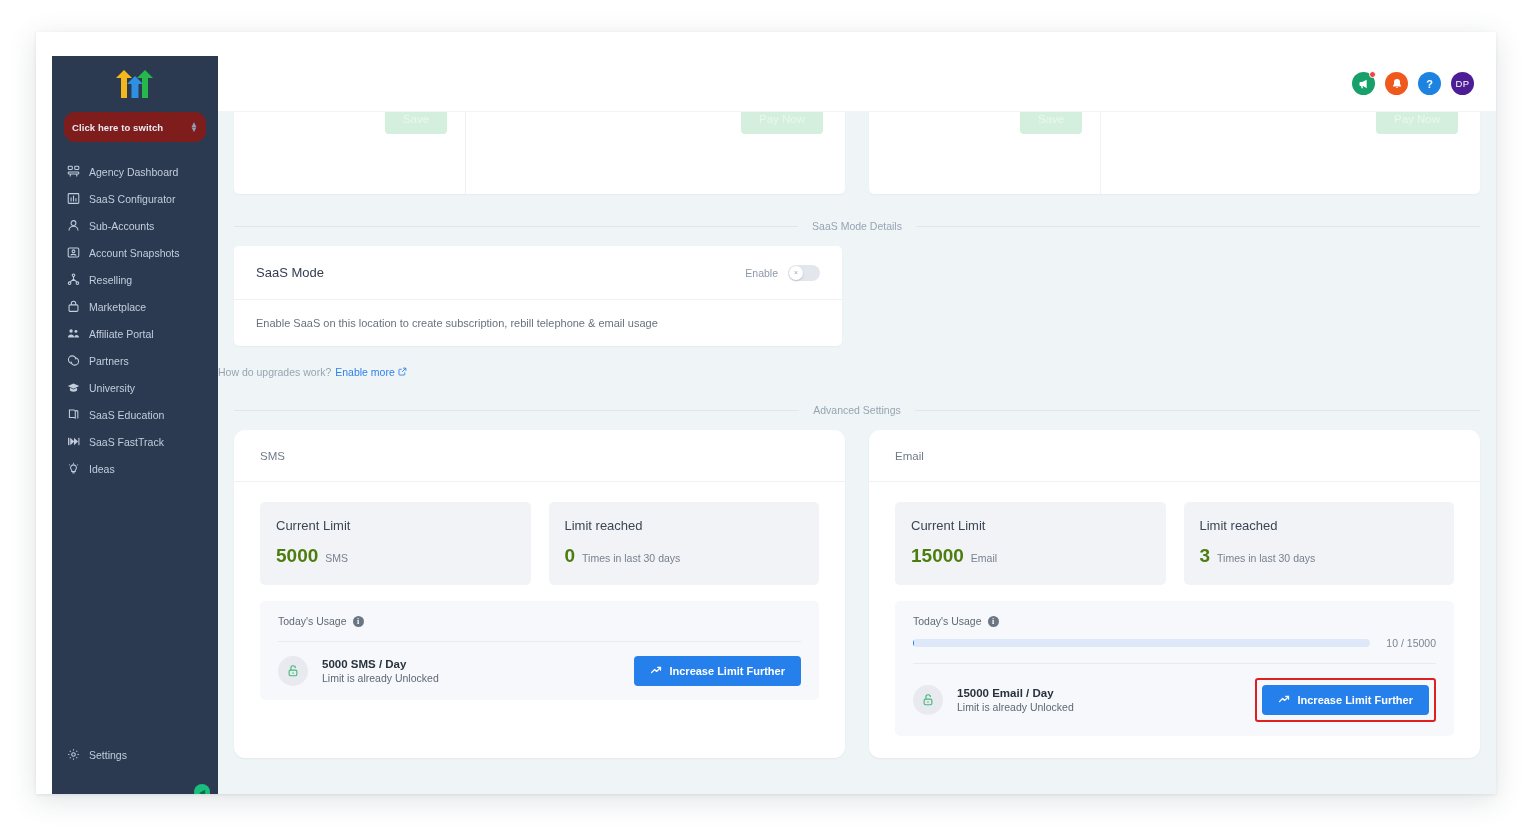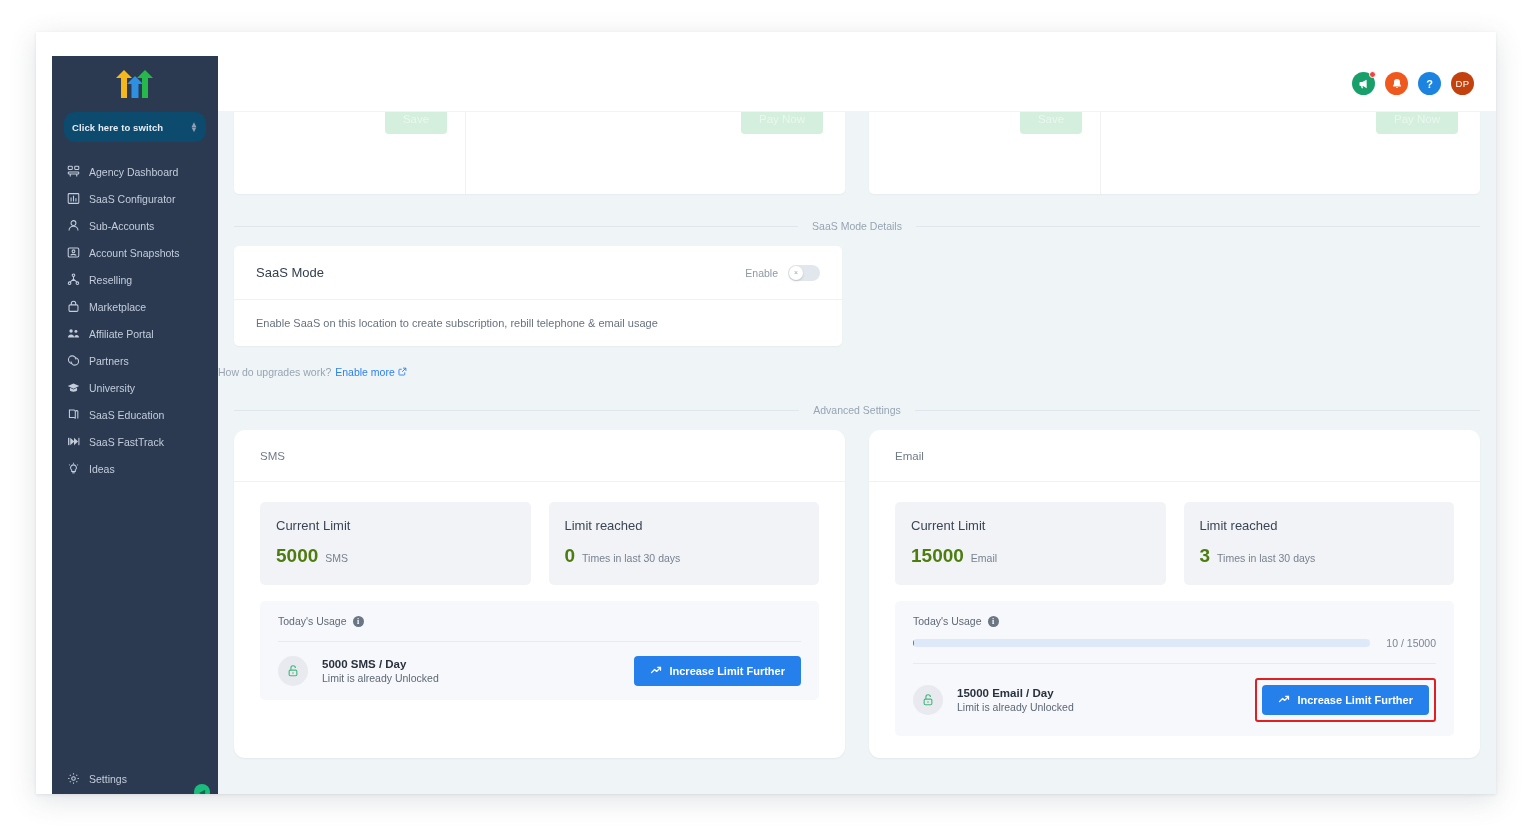--- a/index.html
+++ b/index.html
@@ -29,21 +29,21 @@
   }
   #brand-logo {
     height: 50px; display: flex; align-items: center; justify-content: center;
     padding-top: 6px;
   }
   #brand-logo svg { display: block; }
 
   .switcher {
     margin: 6px 12px 0 12px;
     height: 22px;
-    background: #0c4a6e;
+    background: #7f1d1d;
     border-radius: 11px;
     display: flex; align-items: center;
     padding: 15px 8px;
     cursor: pointer;
   }
   .switcher .sw-label {
     flex: 1;
     font-size: 9.5px; font-weight: bold; color: #e8edf4;
     letter-spacing: .1px;
   }
@@ -60,21 +60,21 @@
   .nav-ico {
     width: 14px; height: 14px;
     display: flex; align-items: center; justify-content: center;
     color: #c3cddc; flex: none;
   }
   .nav-ico svg { display:block; }
   .nav-label {
     font-size: 10.5px; color: #c3cddc; white-space: nowrap;
   }
 
-  #sidebar-footer { padding-bottom: 2px; }
+  #sidebar-footer { padding-bottom: 26px; }
   #settings-row {
     display: flex; align-items: center; gap: 9px;
     height: 27px; padding-left: 14px; cursor: pointer;
   }
   #settings-row .nav-label { font-size: 10.5px; color: #c3cddc; }
 
   #collapse-btn {
     position: absolute;
     left: 158px; top: 752px;
     width: 16px; height: 16px; border-radius: 50%;
@@ -477,21 +477,21 @@
         <svg width="12" height="12" viewBox="0 0 16 16" fill="#fff">
           <path d="M8 1.4a4 4 0 0 0-4 4v2.7L2.7 10.2c-.3.5 0 1.1.6 1.1h9.4c.6 0 .9-.6.6-1.1L12 8.1V5.4a4 4 0 0 0-4-4z"></path>
           <path d="M6.4 12.2a1.7 1.7 0 0 0 3.2 0z"></path>
         </svg>
       </div>
 
       <div class="hdr-ico" style="background:#1c84e0">
         <span>?</span>
       </div>
 
-      <div class="hdr-ico" style="background:#c2410c;font-size:9.5px;letter-spacing:.3px;font-weight:normal;">
+      <div class="hdr-ico" style="background:#4c1d95;font-size:9.5px;letter-spacing:.3px;font-weight:normal;">
         <span>DP</span>
       </div>
     </div>
   </div>
 
   <div id="main">
 
     <div id="top-cards">
       <div class="top-card">
         <div class="tc-left">

